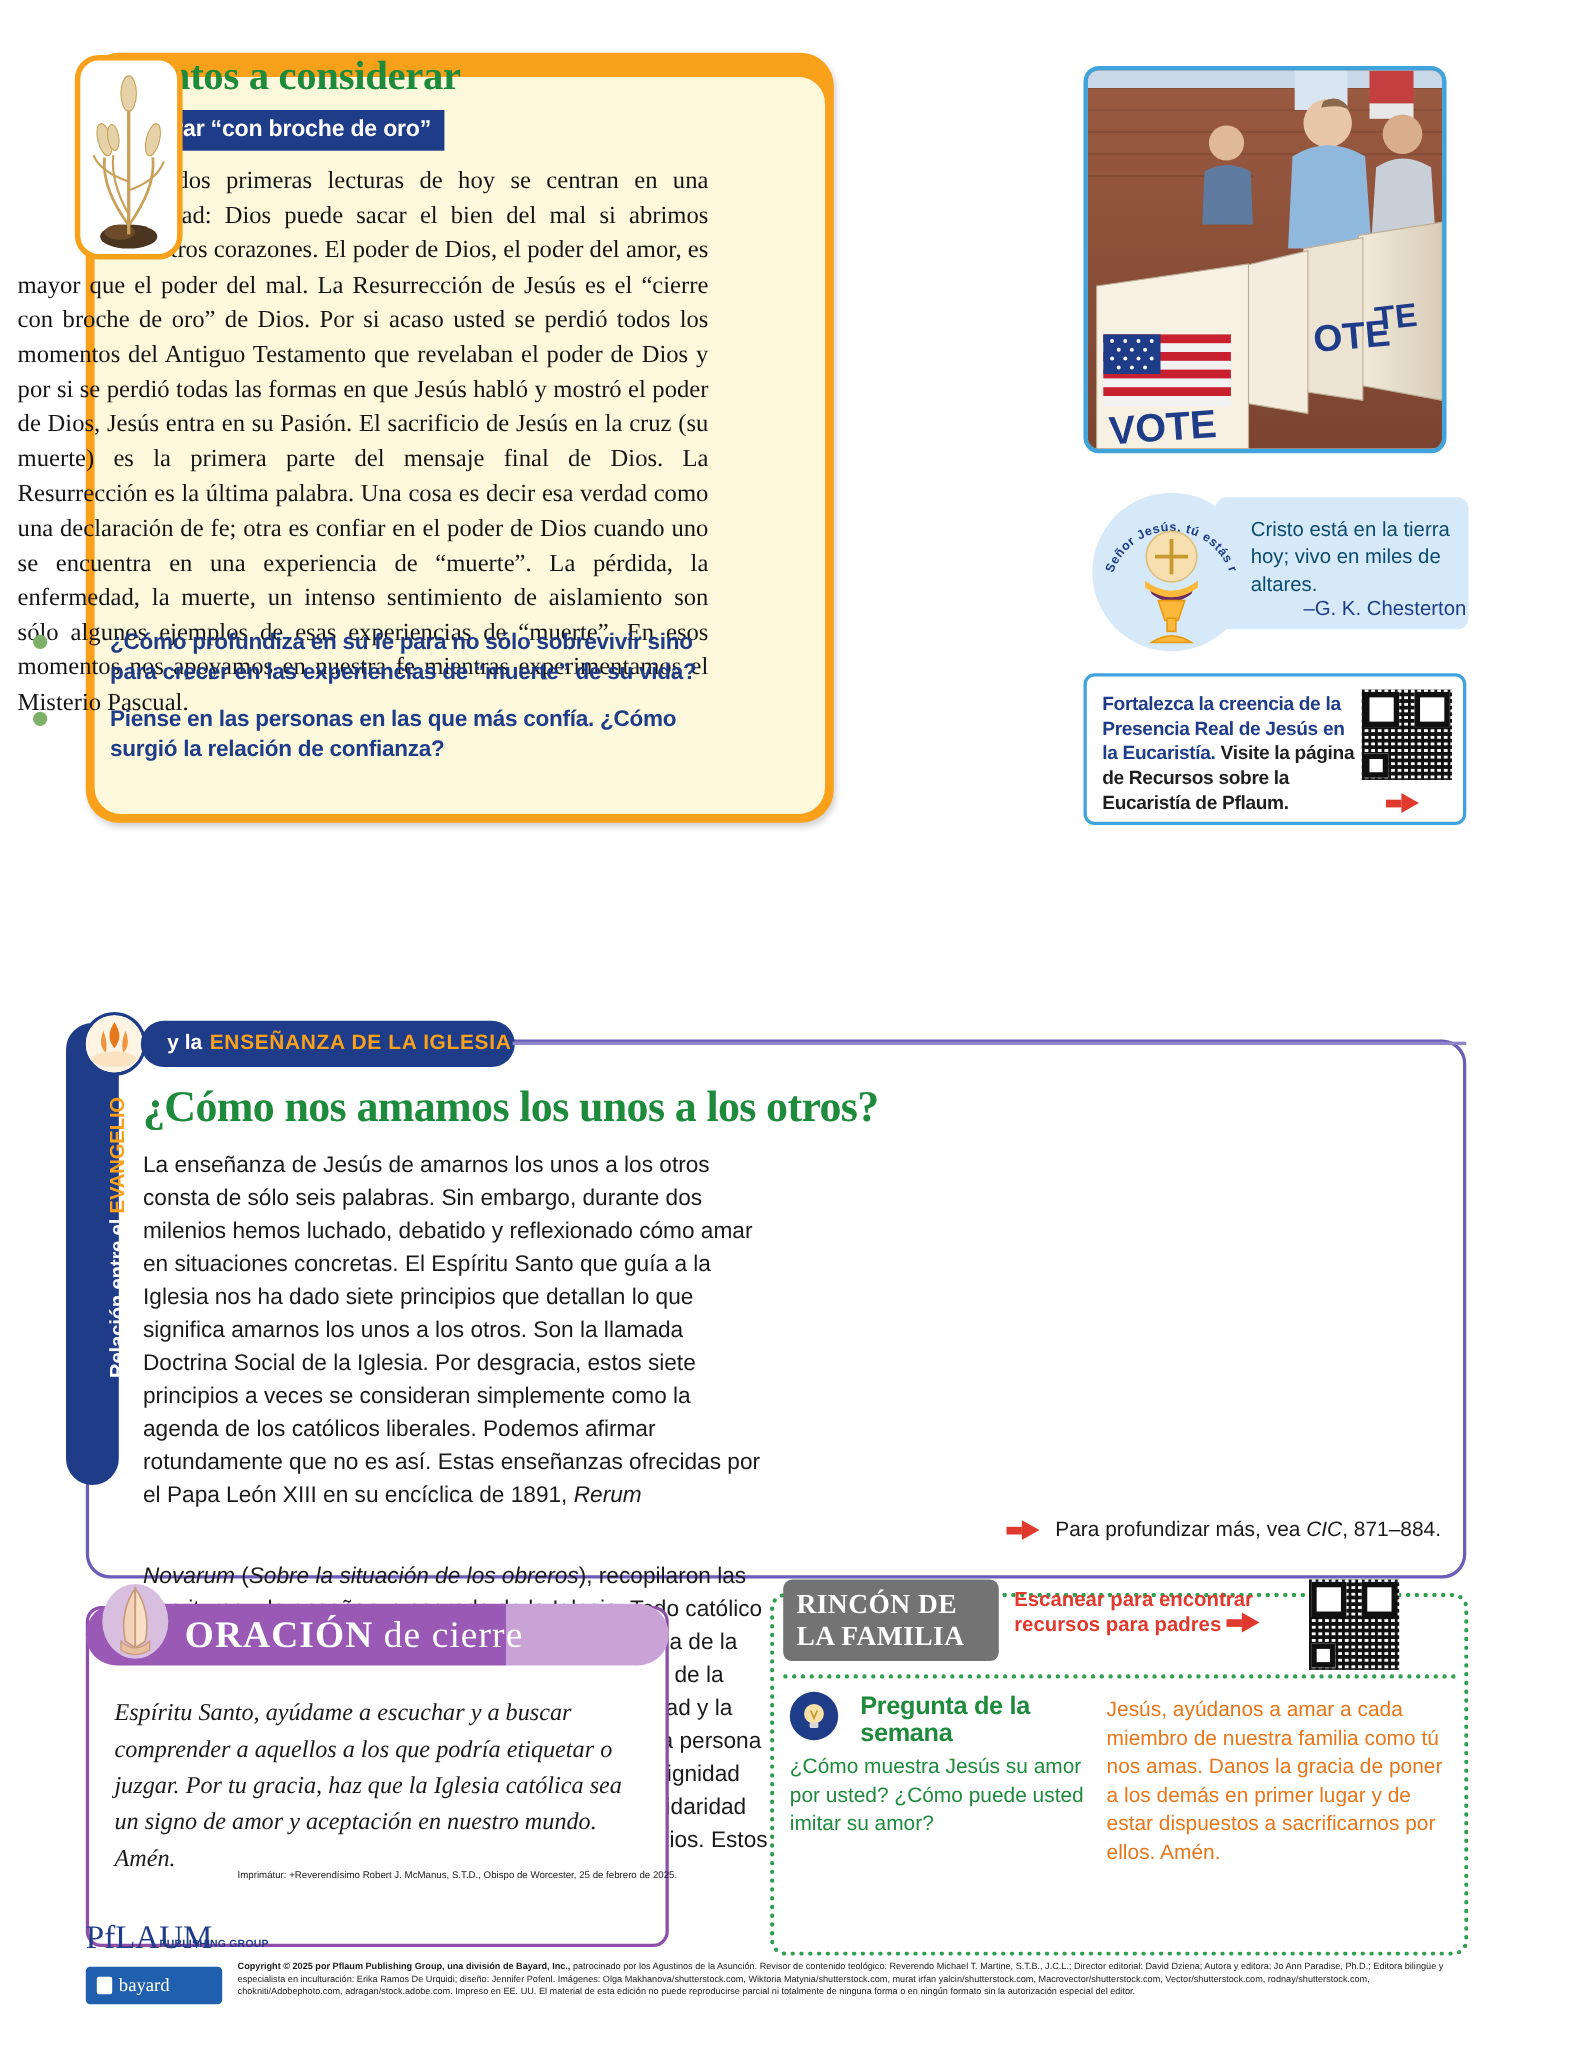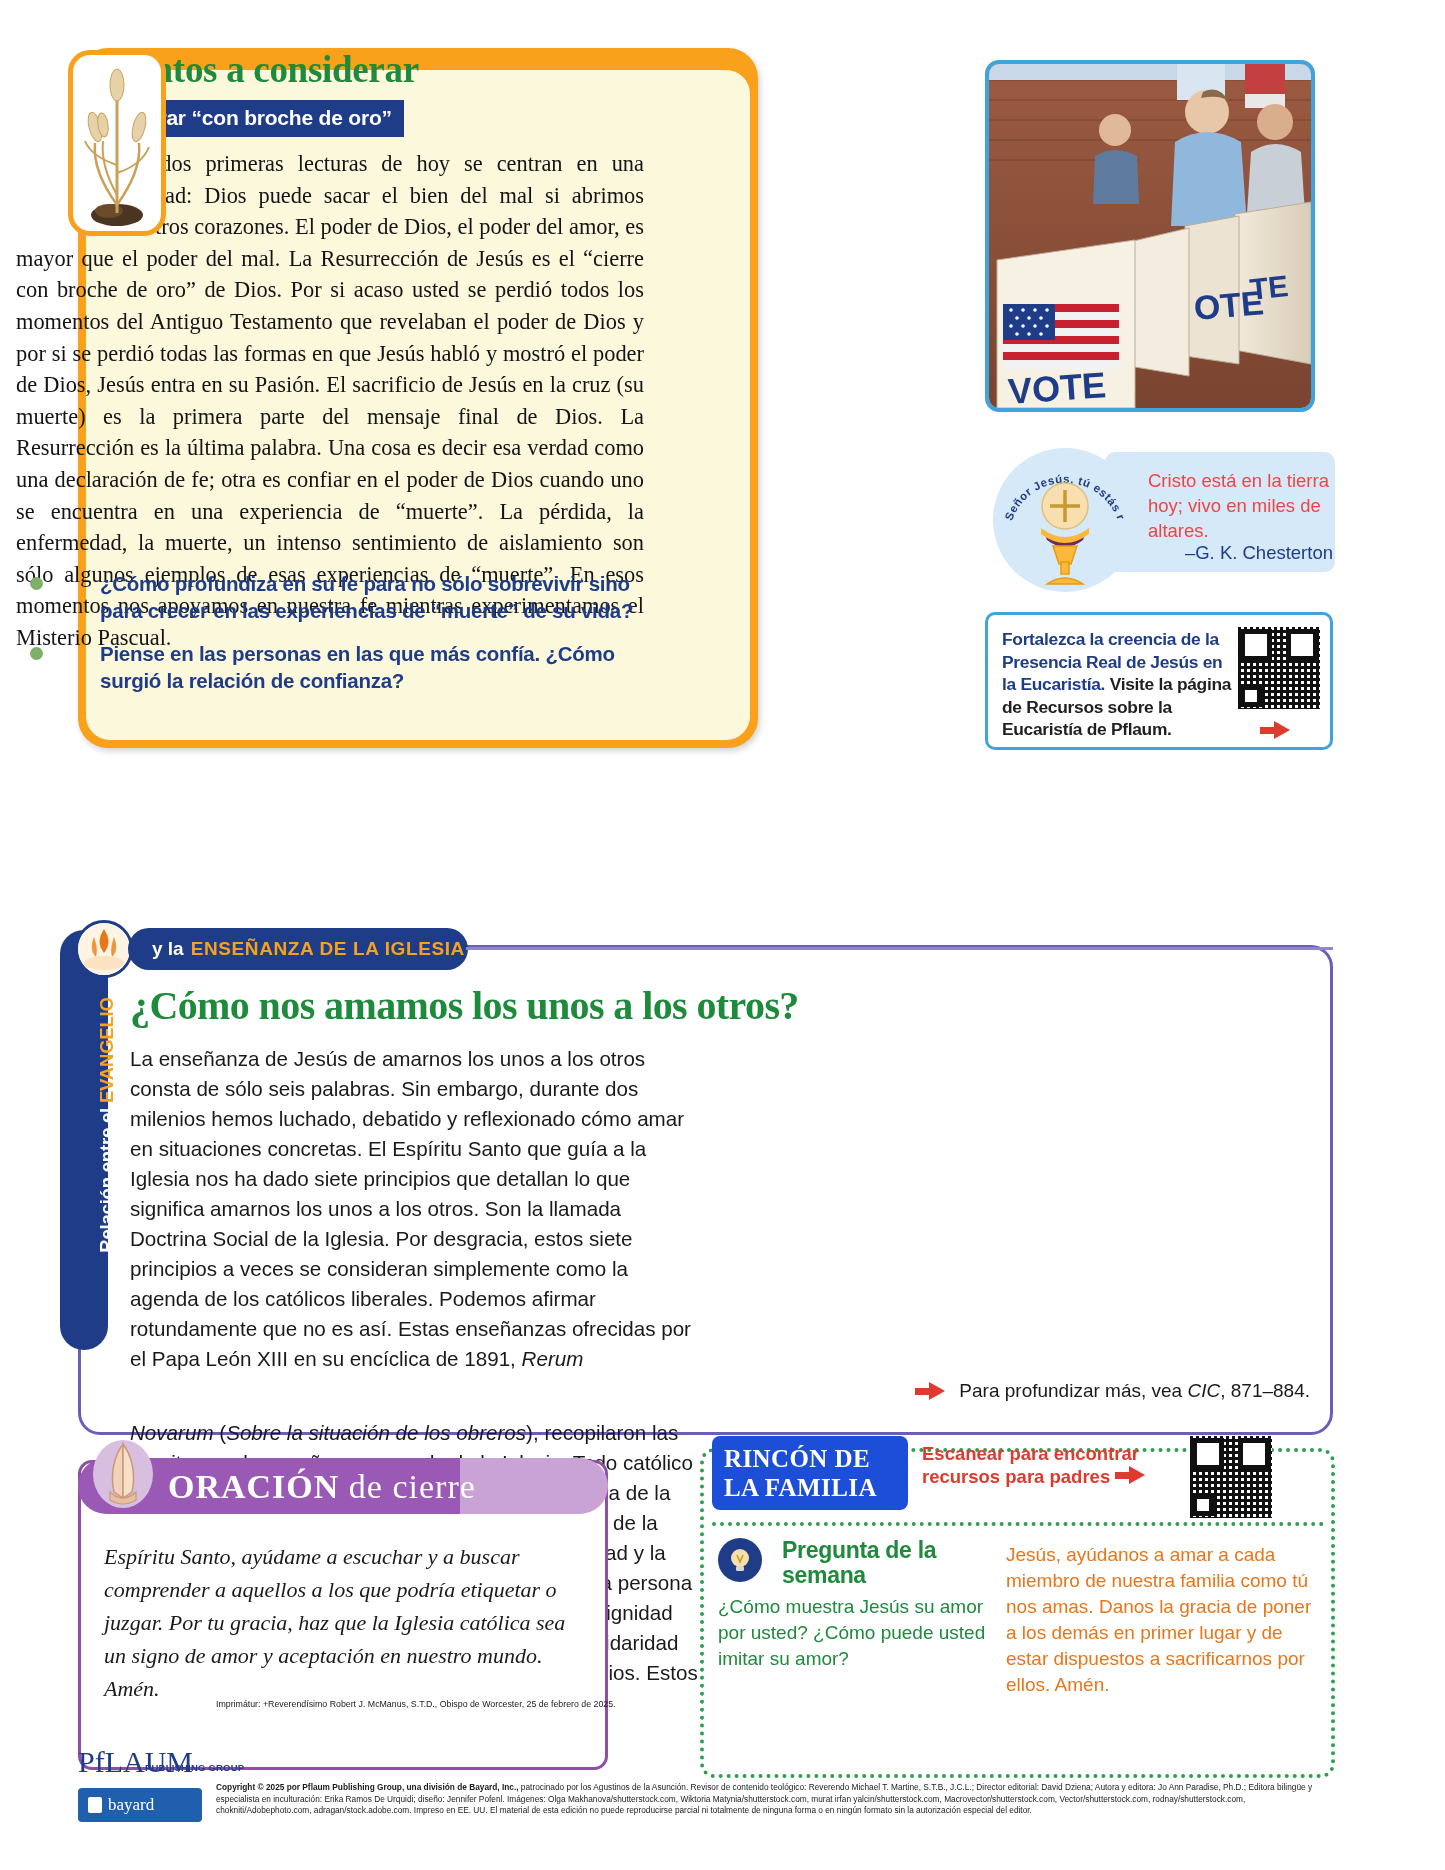--- a/index.html
+++ b/index.html
@@ -72,21 +72,21 @@
   #quote-bg {
     position: absolute; left: 120px; top: 4px; width: 230px; height: 120px;
     background: #D6E9F8; border-radius: 10px;
   }
   #quote-circle {
     position: absolute; left: 8px; top: 0px; width: 144px; height: 144px;
     border-radius: 50%; background: #D6E9F8;
   }
   #quote-text {
     position: absolute; left: 152px; top: 20px; width: 196px;
-    font-size: 18.5px; line-height: 25px; color: #ef4444; margin-left: 11px;
+    font-size: 18.5px; line-height: 25px; color: #0c4a6e;
   }
   #quote-attrib {
     position: absolute; left: 152px; top: 94px; width: 196px;
     font-size: 18.5px; color: #1F3C88; text-align: right;
   }
 
   
   #eucharist-box {
     position: absolute; left: 985px; top: 612px; width: 348px; height: 138px;
     border: 3px solid #3FA3DC; border-radius: 10px; background: #fff;
@@ -202,21 +202,21 @@
     font-family: "Liberation Serif", serif; font-style: italic;
     font-size: 22px; line-height: 33px; color: #1A1A1A;
   }
 
   #family-card {
     position: absolute; left: 700px; top: 1448px; width: 635px; height: 330px;
     border: 4px dotted #2E9E4F; border-radius: 14px; background: #fff;
   }
   #family-tag {
     position: absolute; left: 712px; top: 1436px; width: 196px; height: 74px;
-    background: #1d4ed8; border-radius: 8px;
+    background: #737373; border-radius: 8px;
     padding: 8px 0 0 12px;
     font-family: "Liberation Serif", serif;
     font-size: 25px; font-weight: bold; color: #fff; line-height: 29px;
     letter-spacing: 0.4px;
   }
   #scan-text {
     position: absolute; left: 922px; top: 1442px; width: 260px;
     font-size: 18.5px; line-height: 23px; font-weight: bold; color: #E03A2F;
   }
   #family-qr { position: absolute; left: 1190px; top: 1436px; }

